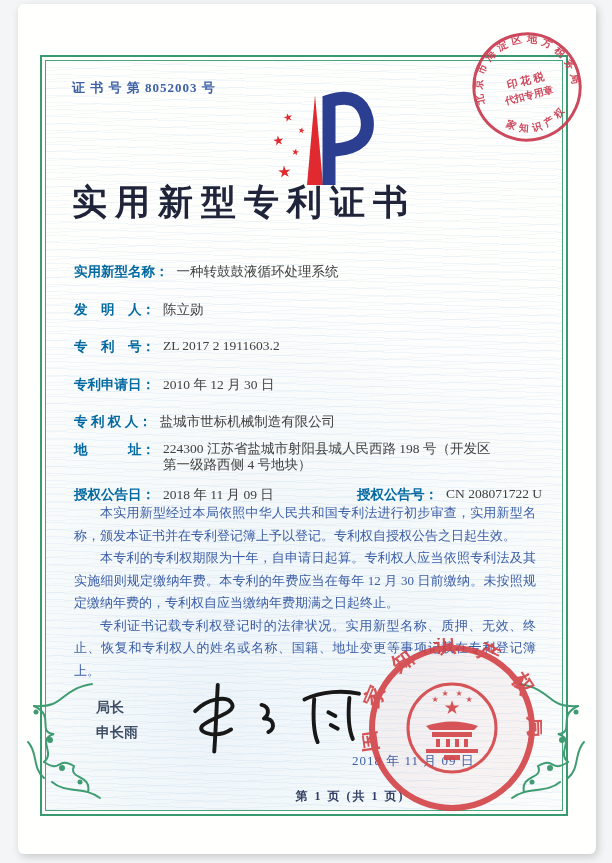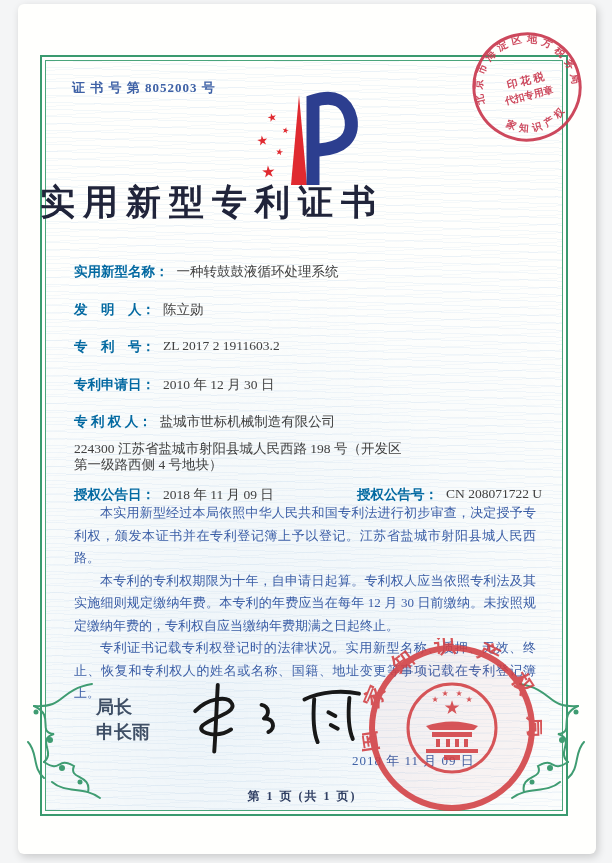--- a/index.html
+++ b/index.html
@@ -8,35 +8,35 @@
   .paper{position:absolute;left:18px;top:4px;width:578px;height:850px;background:#fffffd;
          border-radius:6px;box-shadow:2px 3px 9px rgba(0,0,0,0.18);}
   .frame{position:absolute;left:40px;top:55px;width:524px;height:757px;border:2px solid #3a9a6f;}
   .frame-inner{position:absolute;inset:3px;border:1px solid #4aa57b;}
   .guilloche{position:absolute;inset:4px;opacity:.5;pointer-events:none;
     background-image:
       repeating-linear-gradient(2deg, rgba(125,170,215,.20) 0 1px, transparent 1px 7px),
       repeating-linear-gradient(-3deg, rgba(125,170,215,.14) 0 1px, transparent 1px 9px),
       radial-gradient(ellipse at 28% 88%, rgba(140,185,225,.30), transparent 55%),
       radial-gradient(ellipse at 75% 75%, rgba(140,185,225,.18), transparent 50%);}
-  .content{position:absolute;left:40px;top:55px;width:524px;height:757px;}
+  .content{position:absolute;left:40px;top:55px;width:524px;height:757px;padding-left:32px;}
   .certno{position:absolute;left:32px;top:24px;font-size:13px;letter-spacing:1px;
           color:#3e61a6;font-weight:bold;}
   .logo{position:absolute;left:50%;top:34px;transform:translateX(-50%);}
   .title{position:absolute;top:124px;width:100%;font-size:35px;
          font-weight:bold;letter-spacing:8px;color:#20243a;}
   .frow{position:absolute;left:34px;display:flex;font-size:13.5px;}
   .flabel{flex:none;white-space:pre;color:#0369a1;font-weight:bold;margin-right:8px;}
   .fvalue{color:#404040;}
   .addr .fvalue{width:336px;line-height:16px;}
   .grant2{position:absolute;left:283px;top:0;display:flex;}
   .paras{position:absolute;left:34px;top:447px;width:462px;font-size:13px;line-height:22.5px;
          color:#3b5ea6;text-align:justify;}
   .paras p{margin:0;text-indent:2em;}
-  .signer{position:absolute;left:56px;top:640px;font-size:18px;font-weight:bold;
+  .signer{position:absolute;left:56px;top:640px;font-size:14px;font-weight:bold;
           color:#3f4f66;line-height:25px;font-family:"Liberation Sans","DejaVu Sans",sans-serif;}
   .signature{position:absolute;left:128px;top:615px;z-index:4;transform:rotate(-2deg);}
   .issuedate{position:absolute;left:312px;top:697px;font-size:13px;color:#3e61a6;z-index:2;
              letter-spacing:1px;}
   .footer{position:absolute;bottom:7px;width:100%;text-align:center;font-size:12px;
           font-weight:bold;color:#303f63;letter-spacing:2px;}
   .tax-stamp{position:absolute;left:468px;top:28px;z-index:3;transform:rotate(-14deg);opacity:.92;}
   .office-stamp{position:absolute;left:362px;top:638px;z-index:3;opacity:.88;}
   .orn{position:absolute;z-index:2;}
   .orn-left{left:22px;top:682px;}
@@ -116,33 +116,34 @@
     </div>
     <div class="frow" style="top:321px">
       <span class="flabel">专利申请日：</span>
       <span class="fvalue">2010 年 12 月 30 日</span>
     </div>
     <div class="frow" style="top:358px">
       <span class="flabel">专 利 权 人：</span>
       <span class="fvalue">盐城市世标机械制造有限公司</span>
     </div>
     <div class="frow addr" style="top:386px">
+      <span class="flabel">地　　　址：</span>
       <span class="fvalue">224300 江苏省盐城市射阳县城人民西路 198 号（开发区第一级路西侧 4 号地块）</span>
     </div>
     <div class="frow" style="top:431px;width:470px">
       <span class="flabel">授权公告日：</span>
       <span class="fvalue">2018 年 11 月 09 日</span>
       <span class="grant2">
         <span class="flabel">授权公告号：</span>
         <span class="fvalue">CN 208071722 U</span>
       </span>
     </div>
 
     <div class="paras">
-      <p>本实用新型经过本局依照中华人民共和国专利法进行初步审查，决定授予专利权，颁发本证书并在专利登记簿上予以登记。江苏省盐城市射阳县城人民西路。</p>
+      <p>本实用新型经过本局依照中华人民共和国专利法进行初步审查，实用新型名称，颁发本证书并在专利登记簿上予以登记。专利权自授权公告之日起生效。</p>
       <p>本专利的专利权期限为十年，自申请日起算。专利权人应当依照专利法及其实施细则规定缴纳年费。本专利的年费应当在每年 12 月 30 日前缴纳。未按照规定缴纳年费的，专利权自应当缴纳年费期满之日起终止。</p>
       <p>专利证书记载专利权登记时的法律状况。实用新型名称、质押、无效、终止、恢复和专利权人的姓名或名称、国籍、地址变更等事项记载在专利登记簿上。</p>
     </div>
 
     <div class="signer">
       <div>局长</div>
       <div>申长雨</div>
     </div>
 
     <svg class="signature" width="225" height="90" viewBox="0 0 230 90">

